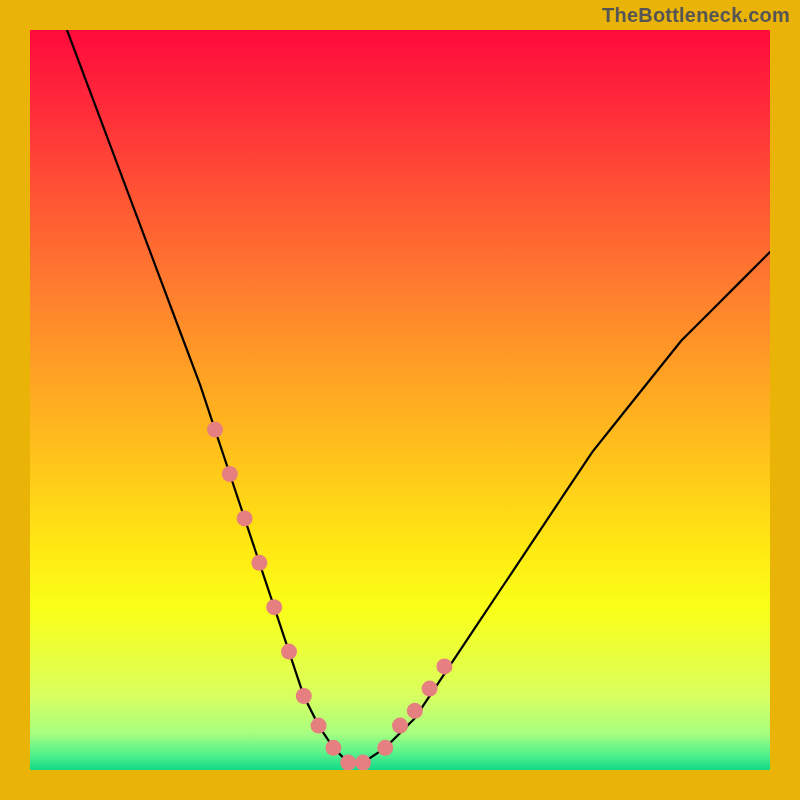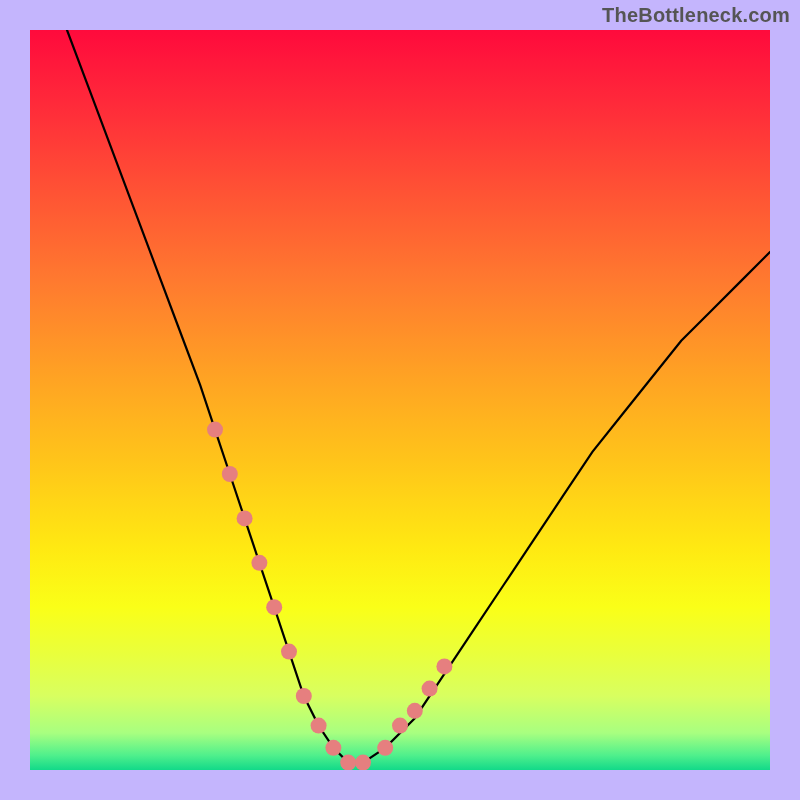--- a/index.html
+++ b/index.html
@@ -8,21 +8,21 @@
     width: 800px;
     height: 800px;
     background: #000;
     font-family: Arial, Helvetica, sans-serif;
     overflow: hidden;
   }
   .frame {
     position: relative;
     width: 800px;
     height: 800px;
-    background: #c4b5fd;
+    background: #eab308;
   }
   .watermark {
     position: absolute;
     top: 4px;
     right: 10px;
     color: #555;
     font-size: 20px;
     font-weight: 600;
     letter-spacing: 0.2px;
     z-index: 5;

